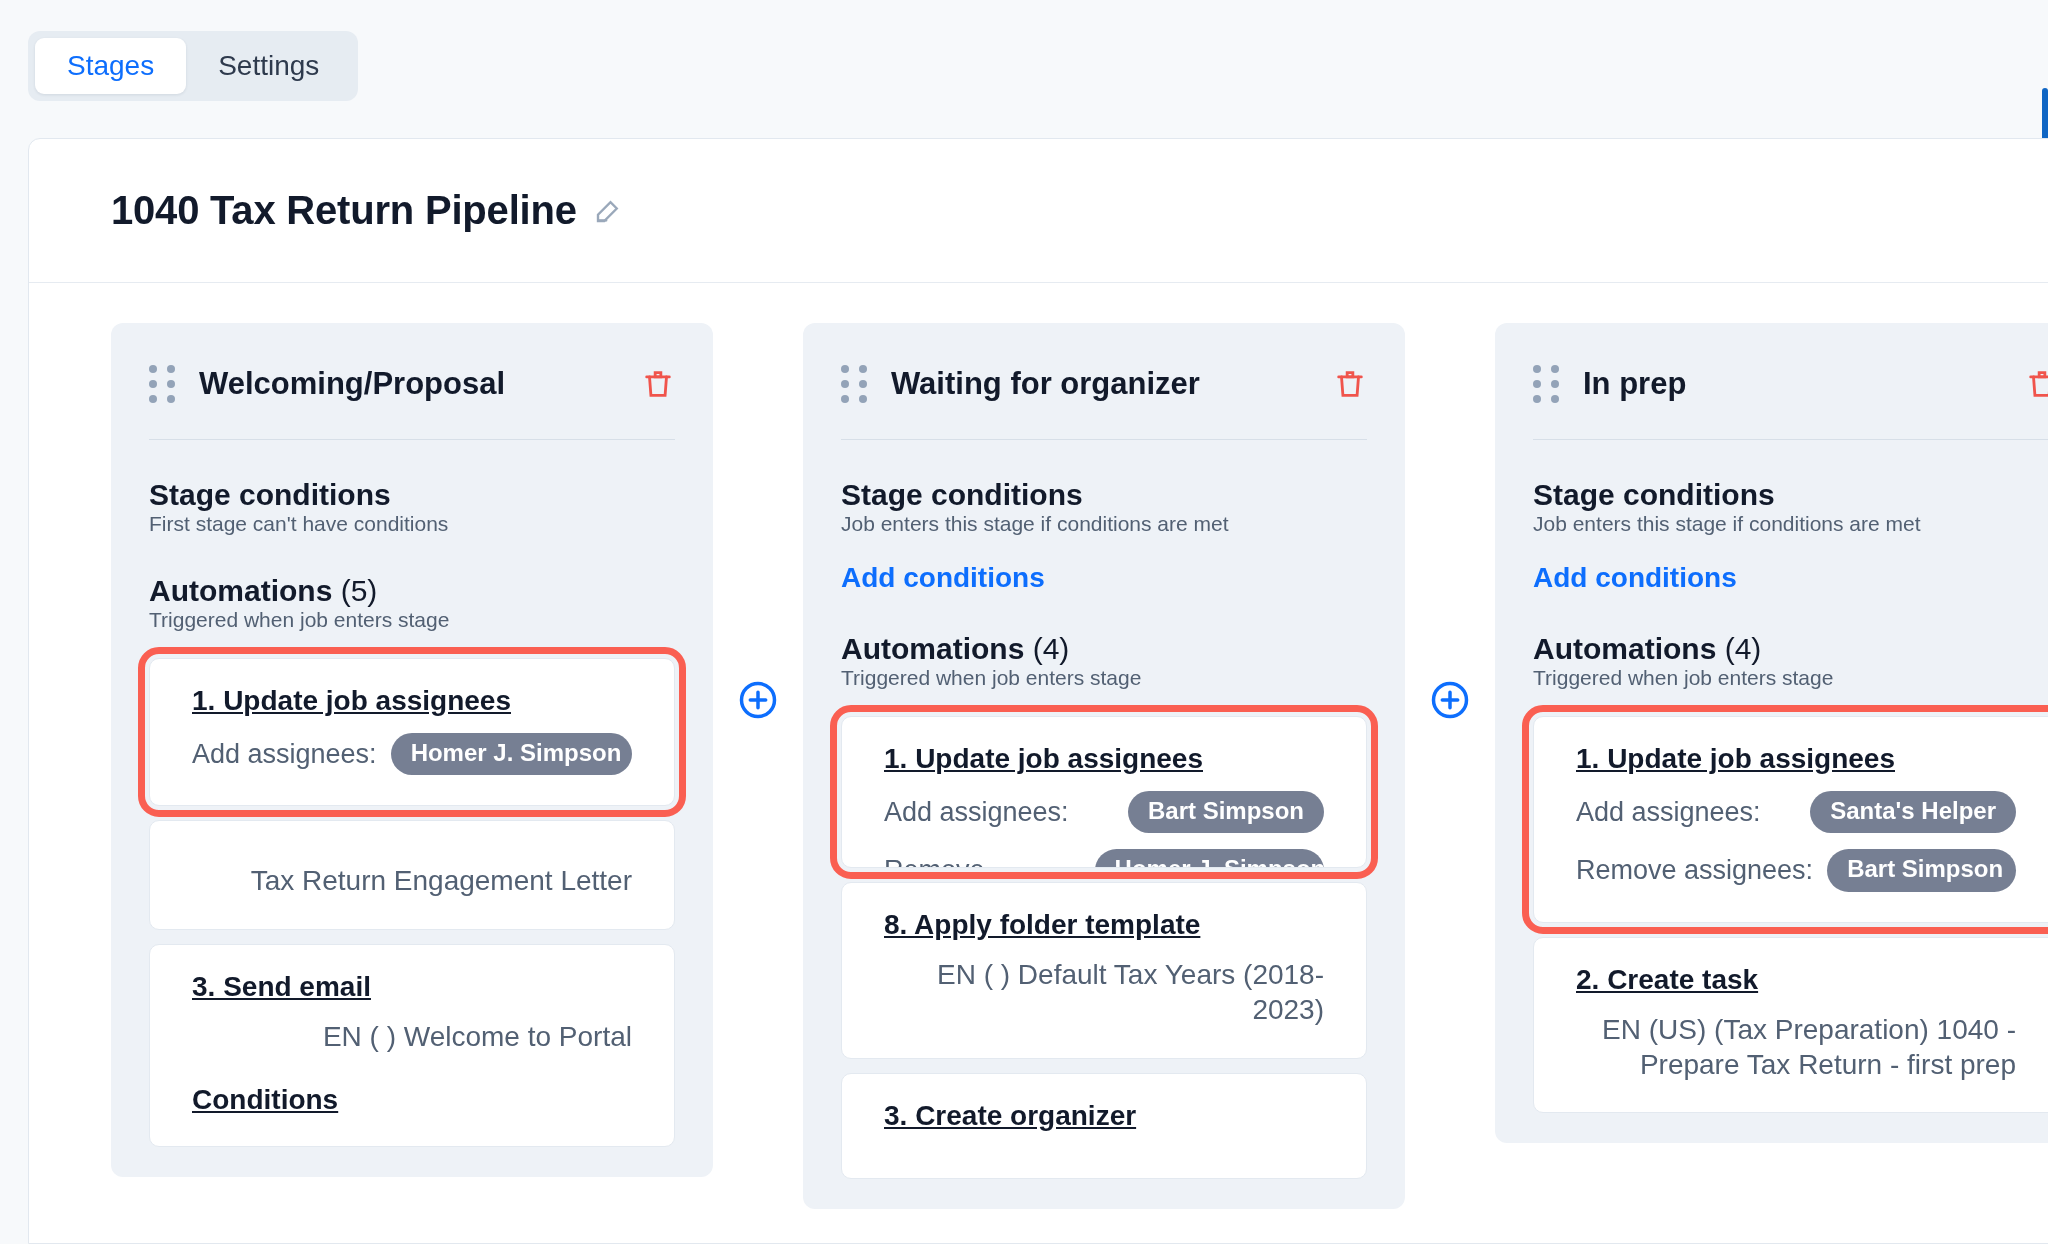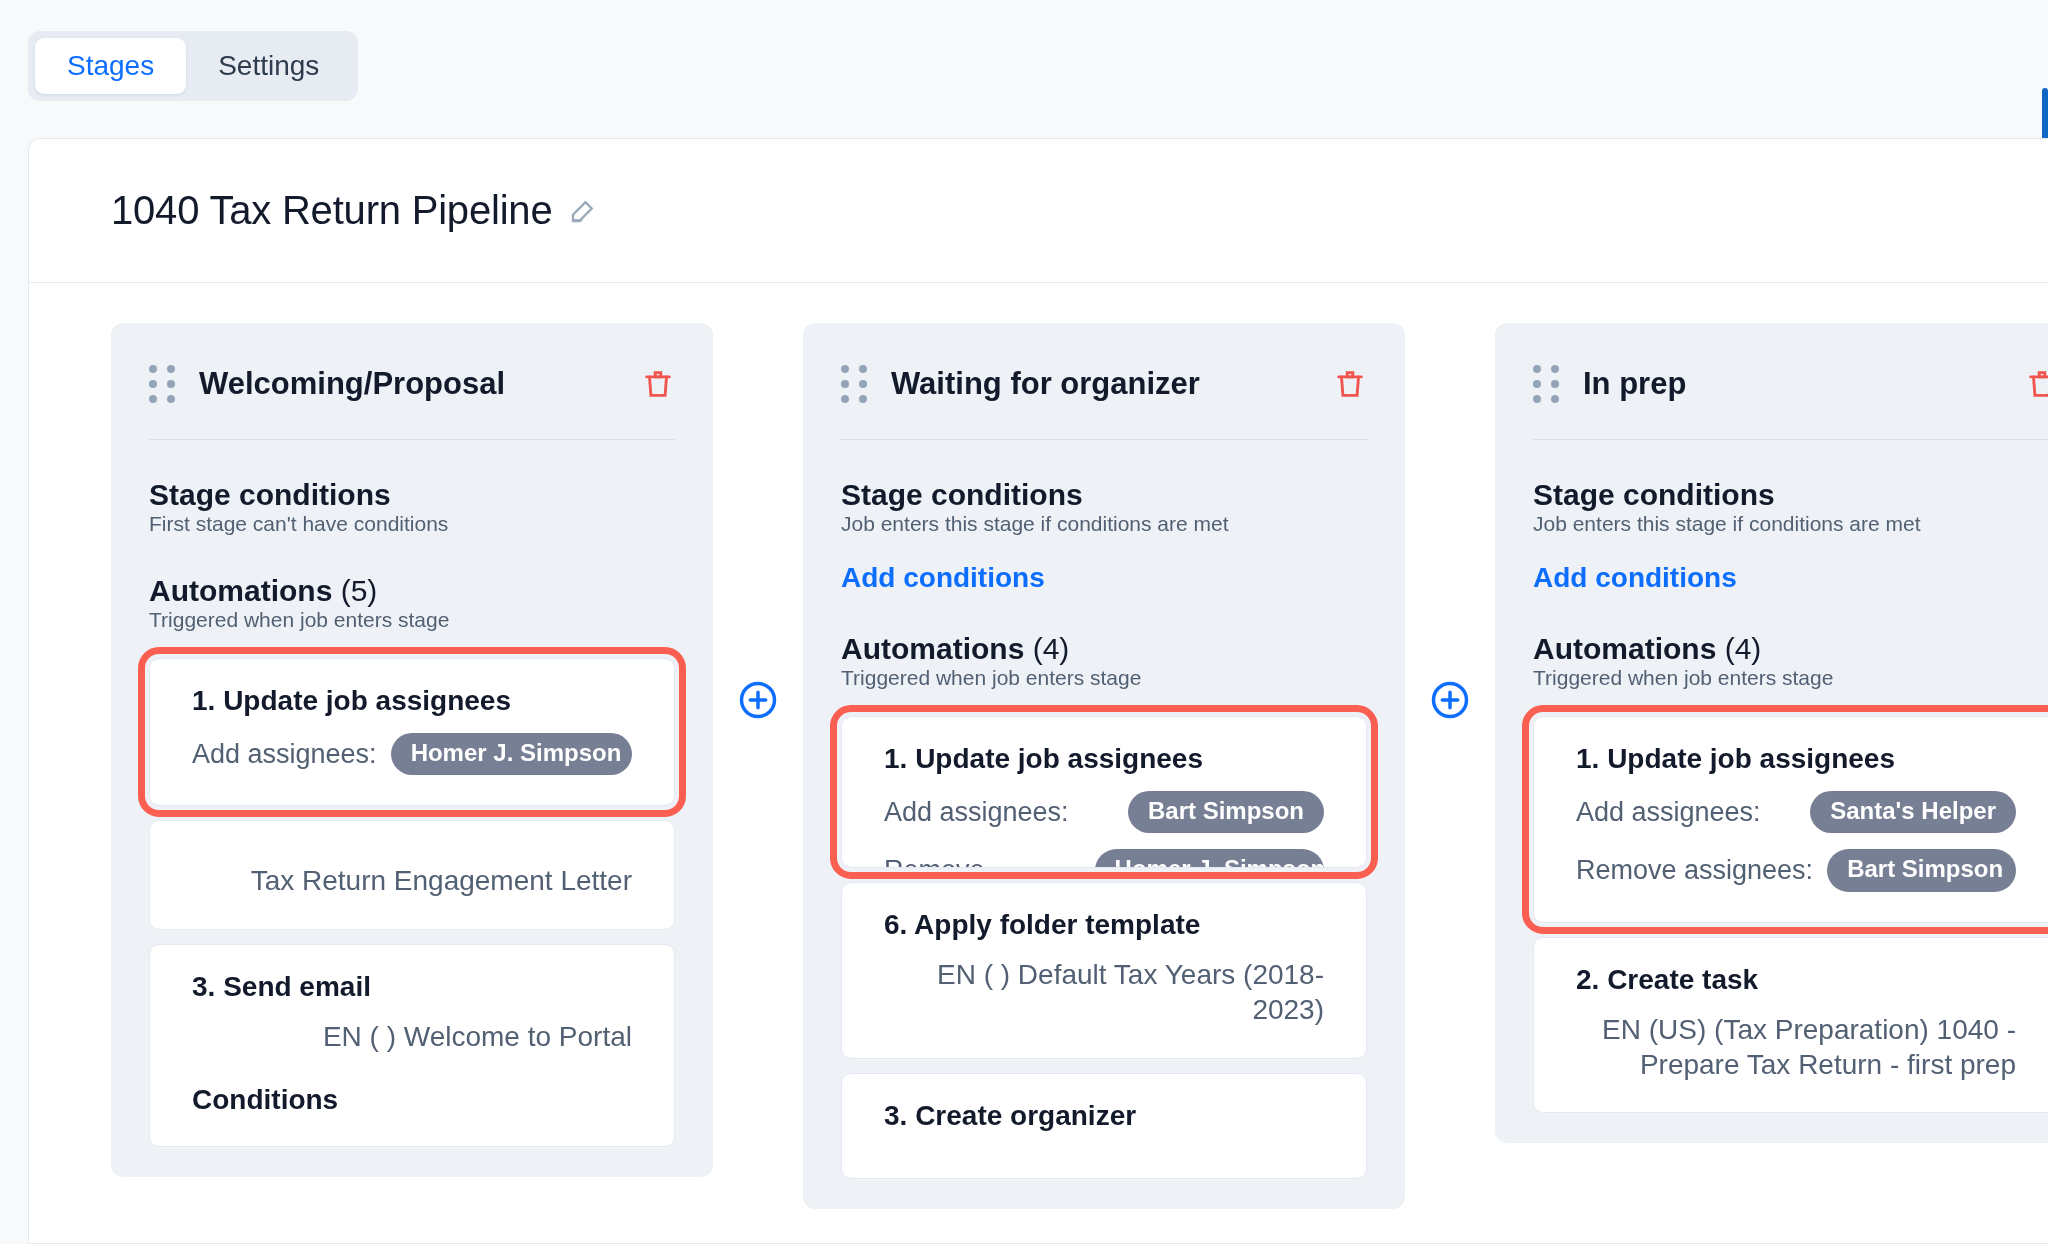--- a/index.html
+++ b/index.html
@@ -43,21 +43,21 @@
     border-top-left-radius: 12px;
     border-top-right-radius: 12px;
   }
   .panel-head {
     height: 144px;
     border-bottom: 1px solid #e6ebf1;
     display: flex; align-items: center;
     padding-left: 82px;
   }
   .panel-title {
-    font-size: 40px; font-weight: normal; color: #121a2b;
+    font-size: 40px; font-weight: bold; color: #121a2b;
     letter-spacing: -.2px;
   }
   .edit-icon { margin-left: 16px; display: inline-flex; align-items: center; }
 
   
   .board {
     display: flex;
     align-items: flex-start;
     padding: 40px 0 0 82px;
     gap: 0;
@@ -121,20 +121,21 @@
     position: relative;
   }
   .card.hl {
     outline: 7px solid #fa5f52;
     outline-offset: 4px;
     z-index: 3;
   }
   .card-title {
     font-size: 28px; font-weight: bold; color: #121a2b;
     white-space: nowrap;
+    text-decoration: underline;
   }
   .card-desc {
     font-size: 28px; color: #526073; margin-top: 16px;
     line-height: 1.26;
     text-align: right;
   }
   .assign-row {
     display: flex; align-items: center; margin-top: 16px;
     gap: 14px; white-space: nowrap; justify-content: space-between;
   }
@@ -289,21 +290,21 @@
               <span class="assign-label">Add assignees:</span>
               <span class="pill">Bart Simpson</span>
             </div>
             <div class="assign-row">
               <span class="assign-label">Remove</span>
               <span class="pill" style="margin-left:96px">Homer J. Simpson</span>
             </div>
           </div>
 
           <div class="card">
-            <div class="card-title">6. Apply folder template</div>
+            <div class="card-title">8. Apply folder template</div>
             <div class="card-desc">EN ( ) Default Tax Years (2018-2023)</div>
           </div>
 
           <div class="card">
             <div class="card-title">3. Create organizer</div>
             <div class="card-desc"></div>
           </div>
         </div>
       </div>
 

